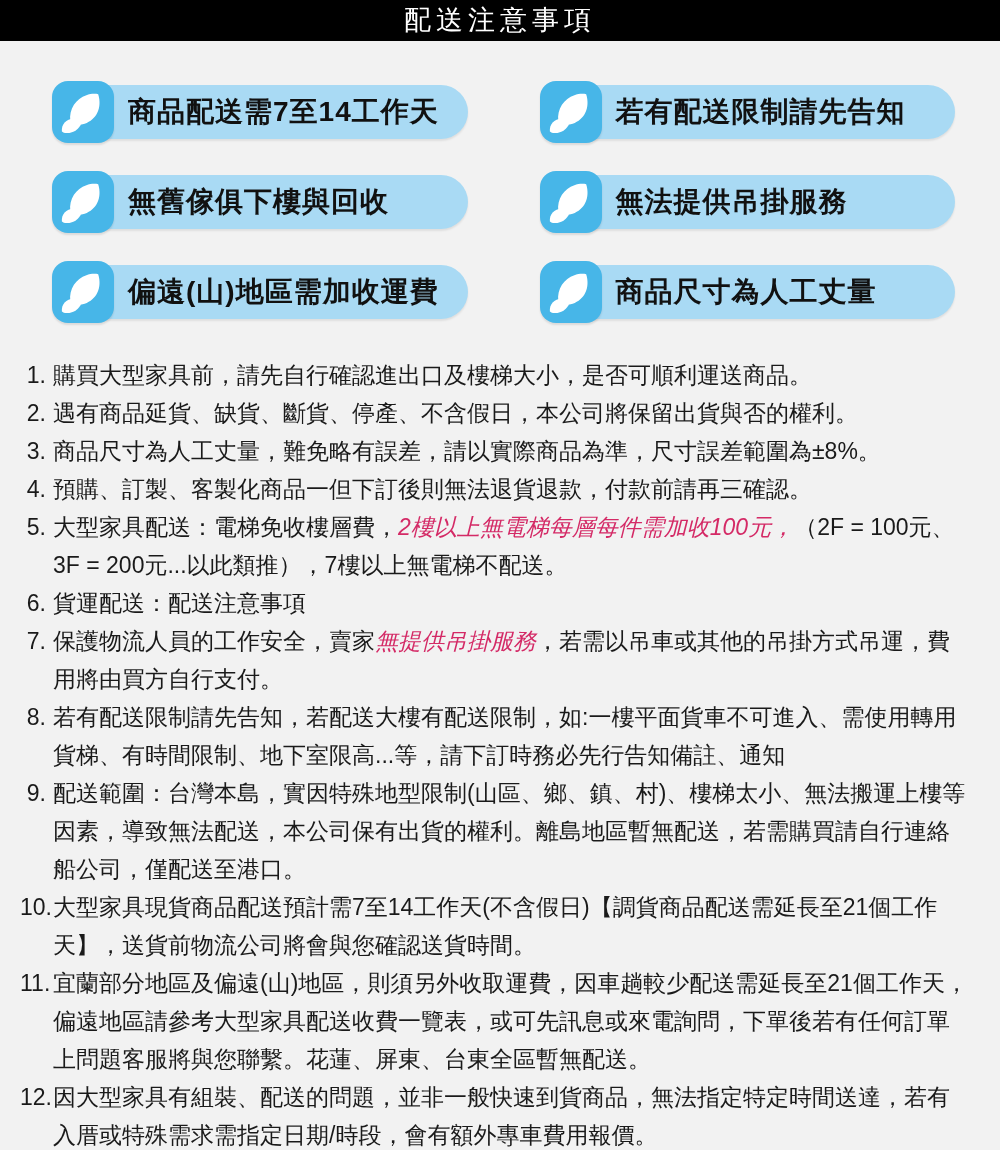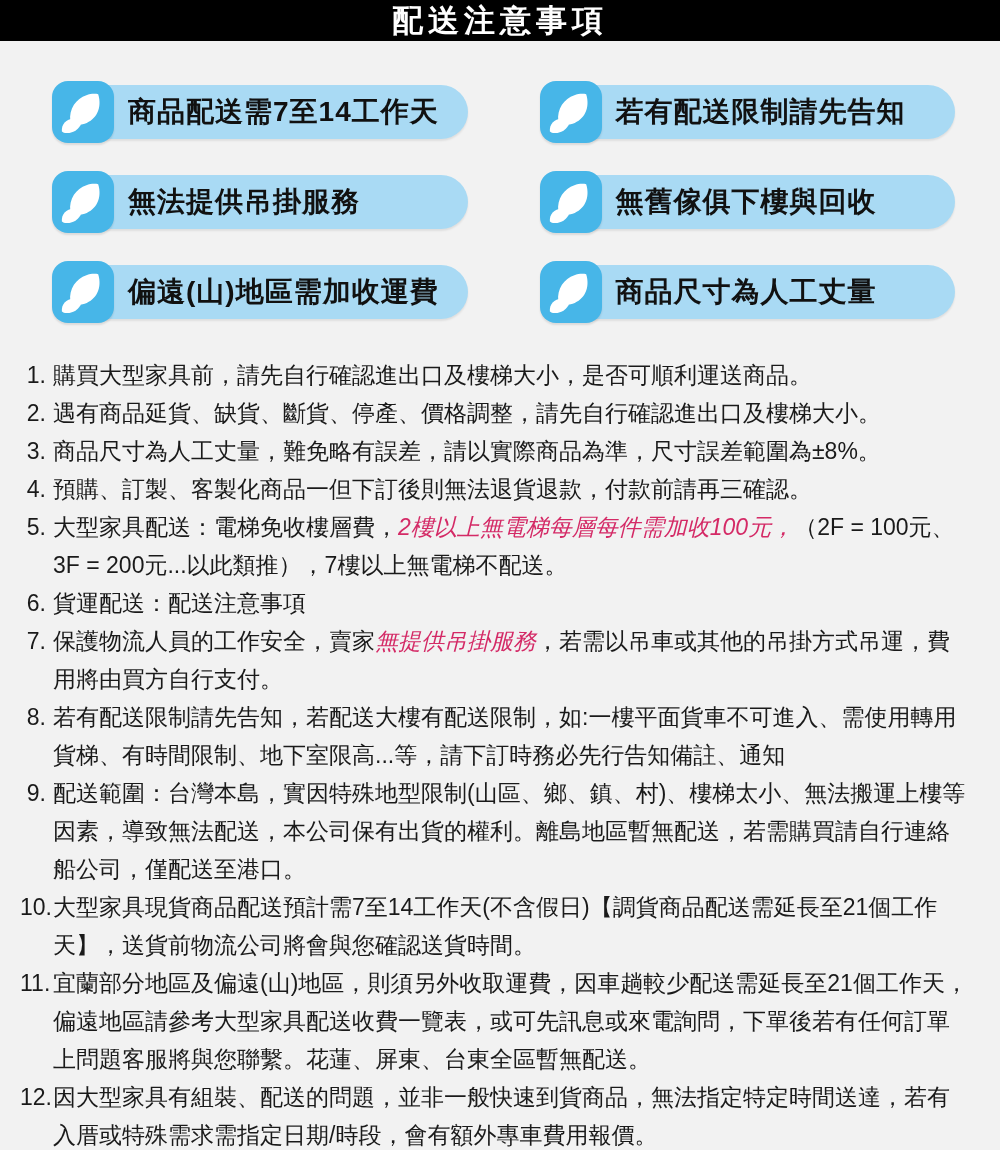--- a/index.html
+++ b/index.html
@@ -13,21 +13,21 @@
   }
   *{margin:0;padding:0;box-sizing:border-box;}
   body{background:#ffffff;font-family:"Liberation Sans","DejaVu Sans",sans-serif;}
   .page{width:1000px;height:1150px;background:var(--page-bg);overflow:hidden;}
 
   .page-header{
     height:41px;background:var(--header-bg);color:var(--header-fg);
     display:flex;align-items:center;justify-content:center;
   }
   .page-header h1{
-    font-size:31px;font-weight:bold;letter-spacing:5px;line-height:1;text-align:right;
+    font-size:27px;font-weight:normal;letter-spacing:5px;line-height:1;text-align:right;
   }
 
   .badges{
     display:grid;grid-template-columns:1fr 1fr;
     column-gap:72px;row-gap:28px;
     padding:40px 45px 0 52px;
   }
   .badge{position:relative;height:62px;}
   .badge-pill{
     position:absolute;left:14px;right:0;top:4px;bottom:4px;
@@ -93,33 +93,33 @@
       <span class="badge-icon">
         <svg viewBox="0 0 64 64">
             <path fill="#ffffff" d="M50 11 C55 27 48 41 34 46 C26 48.5 19 46.5 17 43 C15 28 24 16 36 12 C41 10.2 47 10.2 50 11 Z"></path>
             <path fill="#ffffff" d="M7 55 C6 47 12 40 21 40 C26 40 29 42 30 45 C28 52 21 57 13 57 C10 57 8 56 7 55 Z"></path>
           </svg>
       </span>
     </div>
 
     <div class="badge">
       <span class="badge-pill">
+        <span class="label">無舊傢俱下樓與回收</span>
+      </span>
+      <span class="badge-icon">
+        <svg viewBox="0 0 64 64">
+            <path fill="#ffffff" d="M50 11 C55 27 48 41 34 46 C26 48.5 19 46.5 17 43 C15 28 24 16 36 12 C41 10.2 47 10.2 50 11 Z"></path>
+            <path fill="#ffffff" d="M7 55 C6 47 12 40 21 40 C26 40 29 42 30 45 C28 52 21 57 13 57 C10 57 8 56 7 55 Z"></path>
+          </svg>
+      </span>
+    </div>
+
+    <div class="badge">
+      <span class="badge-pill">
         <span class="label">無法提供吊掛服務</span>
-      </span>
-      <span class="badge-icon">
-        <svg viewBox="0 0 64 64">
-            <path fill="#ffffff" d="M50 11 C55 27 48 41 34 46 C26 48.5 19 46.5 17 43 C15 28 24 16 36 12 C41 10.2 47 10.2 50 11 Z"></path>
-            <path fill="#ffffff" d="M7 55 C6 47 12 40 21 40 C26 40 29 42 30 45 C28 52 21 57 13 57 C10 57 8 56 7 55 Z"></path>
-          </svg>
-      </span>
-    </div>
-
-    <div class="badge">
-      <span class="badge-pill">
-        <span class="label">無舊傢俱下樓與回收</span>
       </span>
       <span class="badge-icon">
         <svg viewBox="0 0 64 64">
             <path fill="#ffffff" d="M50 11 C55 27 48 41 34 46 C26 48.5 19 46.5 17 43 C15 28 24 16 36 12 C41 10.2 47 10.2 50 11 Z"></path>
             <path fill="#ffffff" d="M7 55 C6 47 12 40 21 40 C26 40 29 42 30 45 C28 52 21 57 13 57 C10 57 8 56 7 55 Z"></path>
           </svg>
       </span>
     </div>
 
     <div class="badge">
@@ -148,21 +148,21 @@
 
   </section>
 
   <ol class="notes">
     <li>
       <span class="num">1.</span>
       <span class="txt"><span>購買大型家具前，請先自行確認進出口及樓梯大小，是否可順利運送商品。</span></span>
     </li>
     <li>
       <span class="num">2.</span>
-      <span class="txt"><span>遇有商品延貨、缺貨、斷貨、停產、價格調整，請先自行確認進出口及樓梯大小。</span></span>
+      <span class="txt"><span>遇有商品延貨、缺貨、斷貨、停產、不含假日，本公司將保留出貨與否的權利。</span></span>
     </li>
     <li>
       <span class="num">3.</span>
       <span class="txt"><span>商品尺寸為人工丈量，難免略有誤差，請以實際商品為準，尺寸誤差範圍為±8%。</span></span>
     </li>
     <li>
       <span class="num">4.</span>
       <span class="txt"><span>預購、訂製、客製化商品一但下訂後則無法退貨退款，付款前請再三確認。</span></span>
     </li>
     <li>

